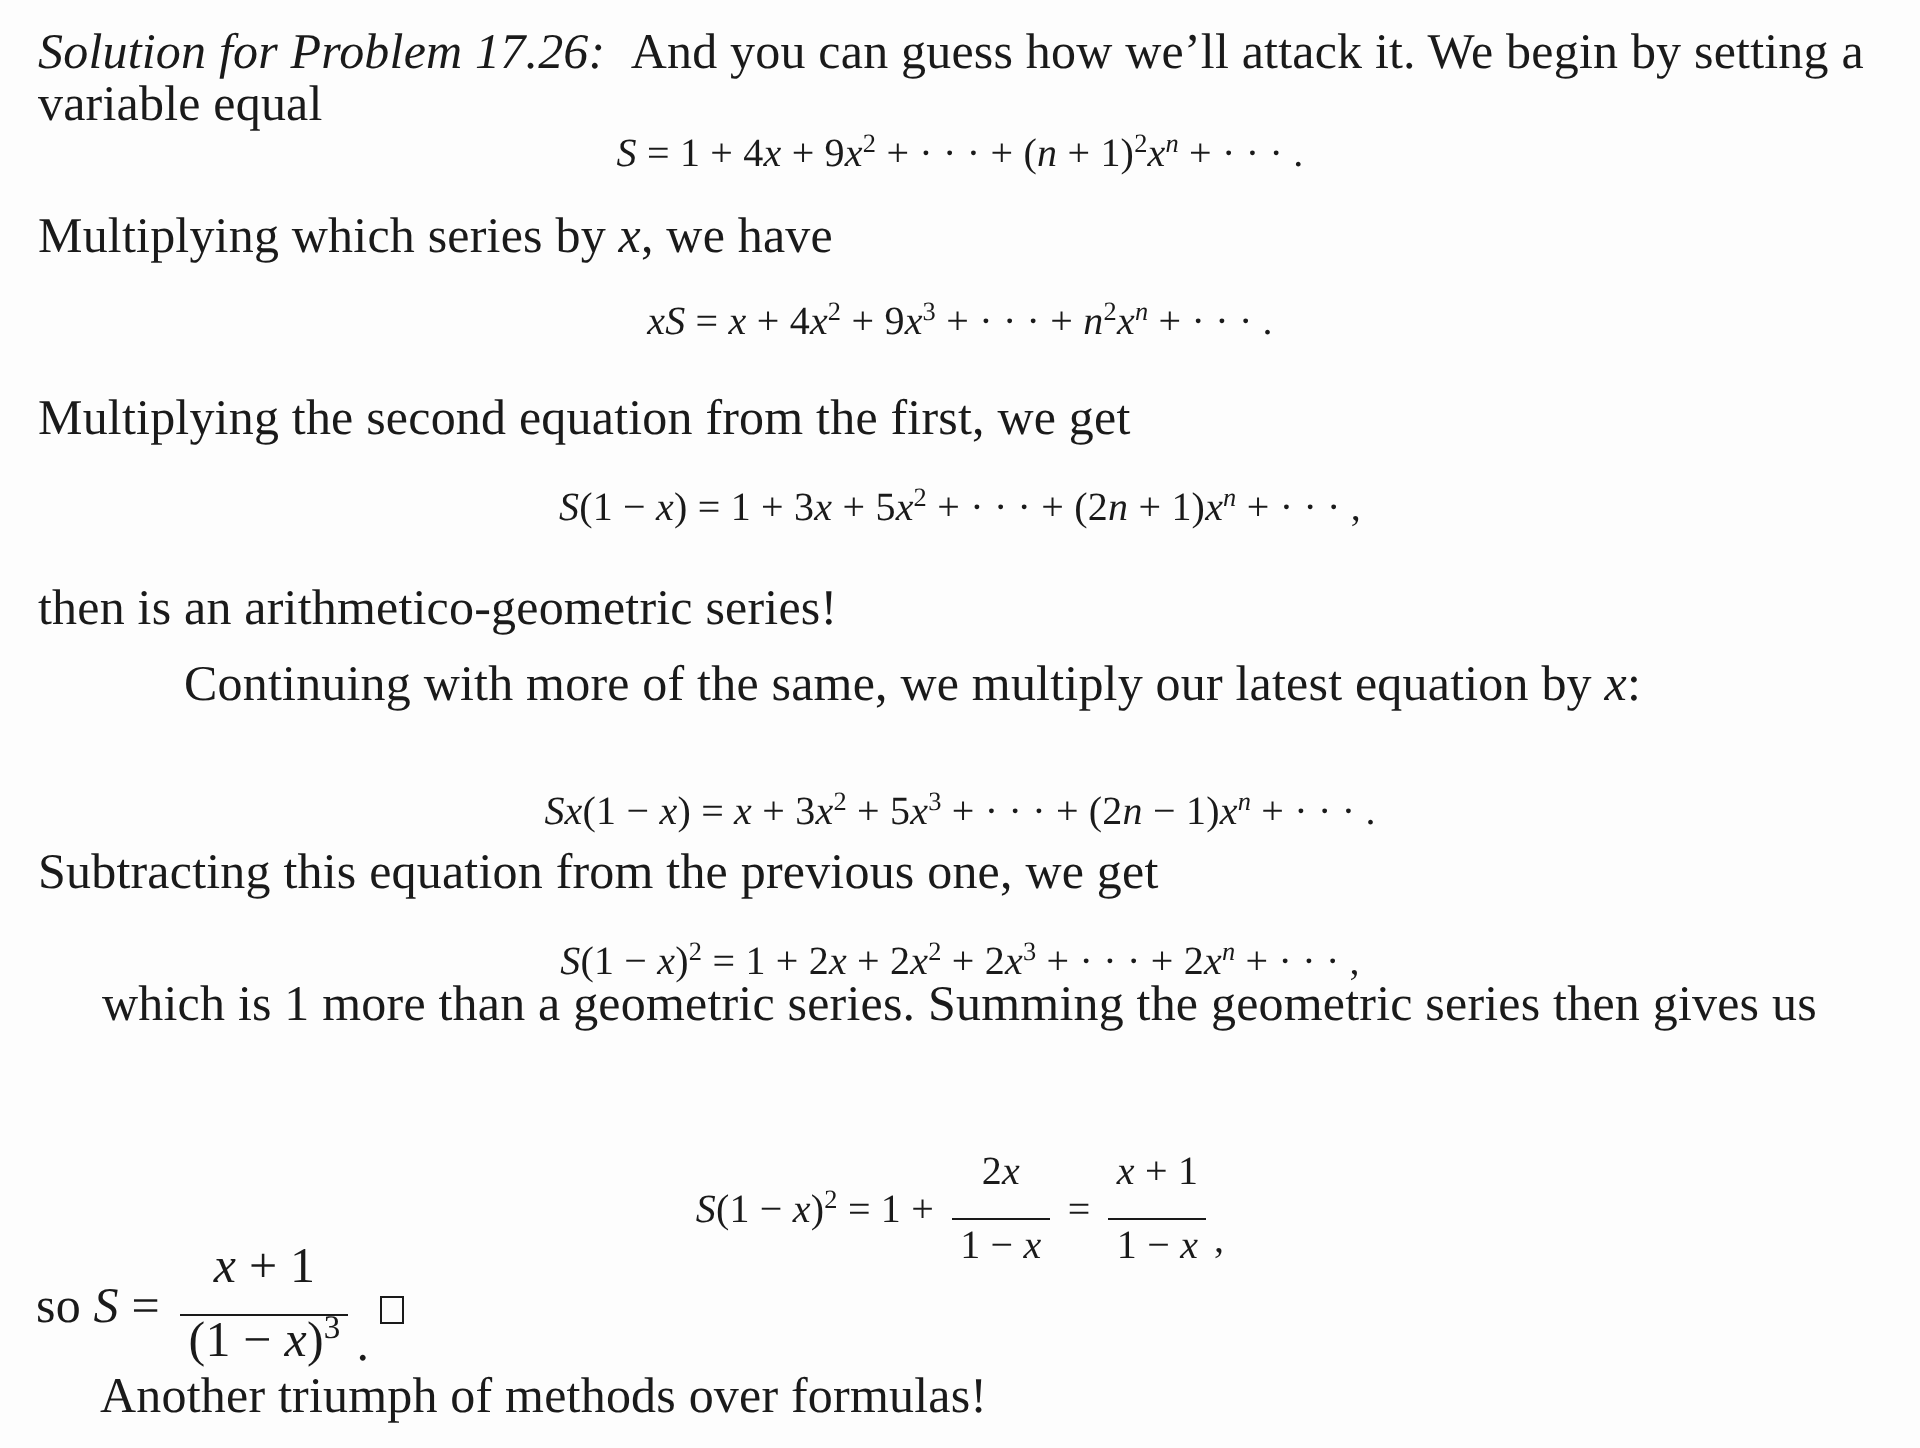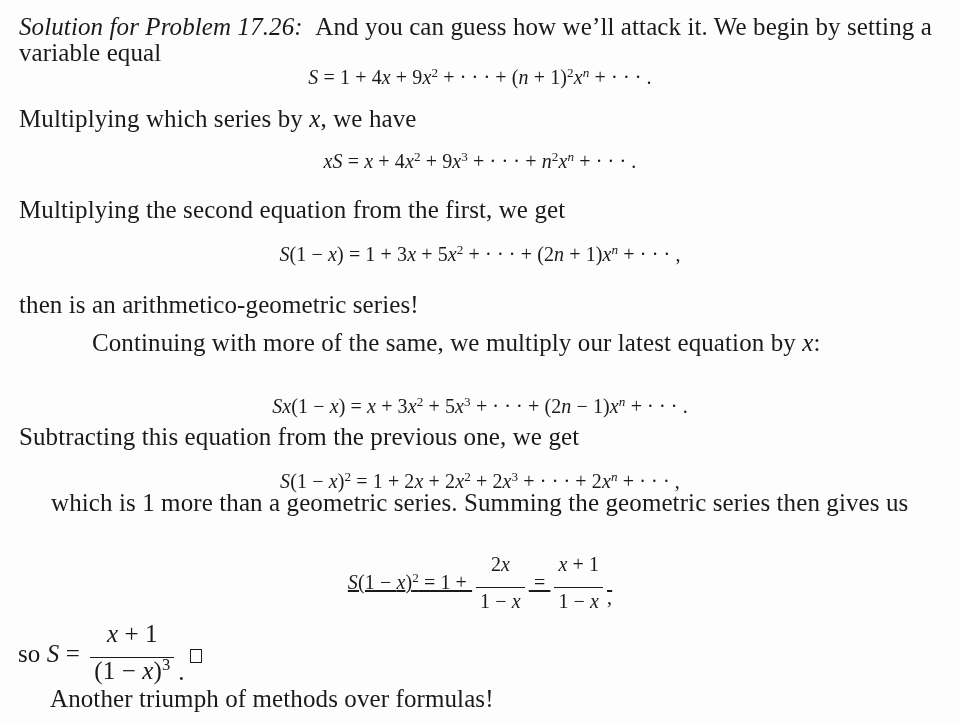--- a/index.html
+++ b/index.html
@@ -29,21 +29,21 @@
   #b-p2  { left:19px; top:106px; }
   #b-eq2 { top:148px; }
   #b-p3  { left:19px; top:197px; }
   #b-eq3 { top:241px; }
   #b-p4  { left:19px; top:292px; }
   #b-p5  { left:48px; top:330px;margin-left:44px; }
   #b-eq4 { top:374px;margin-top:19px; }
   #b-p6  { left:19px; top:424px; }
   #b-eq5 { top:468px; }
   #b-p7  { left:19px; top:490px;margin-left:32px; }
-  #b-eq6 { top:554px;text-decoration:underline; }
+  #b-eq6 { top:576px; }
   #b-p8  { left:18px; top:624px; }
   #b-p9  { left:50px; top:686px; }
 </style>
 </head>
 <body>
 
 <div class="page">
   <div class="para block" id="b-p1"><span class="it">Solution for Problem 17.26:</span><span> And you can guess how we’ll attack it. We begin by setting a variable equal</span><br></div>
   <div class="eq block" id="b-eq1"><span class="it">S</span><span> = 1 + 4</span><span class="it">x</span><span> + 9</span><span class="it">x</span><span class="sup">2</span><span> + · · · + (</span><span class="it">n</span><span> + 1)</span><span class="sup">2</span><span class="it">x</span><span class="it sup">n</span><span> + · · · .</span></div>
   <div class="para block" id="b-p2"><span>Multiplying which series by </span><span class="it">x</span><span>, we have</span></div>

